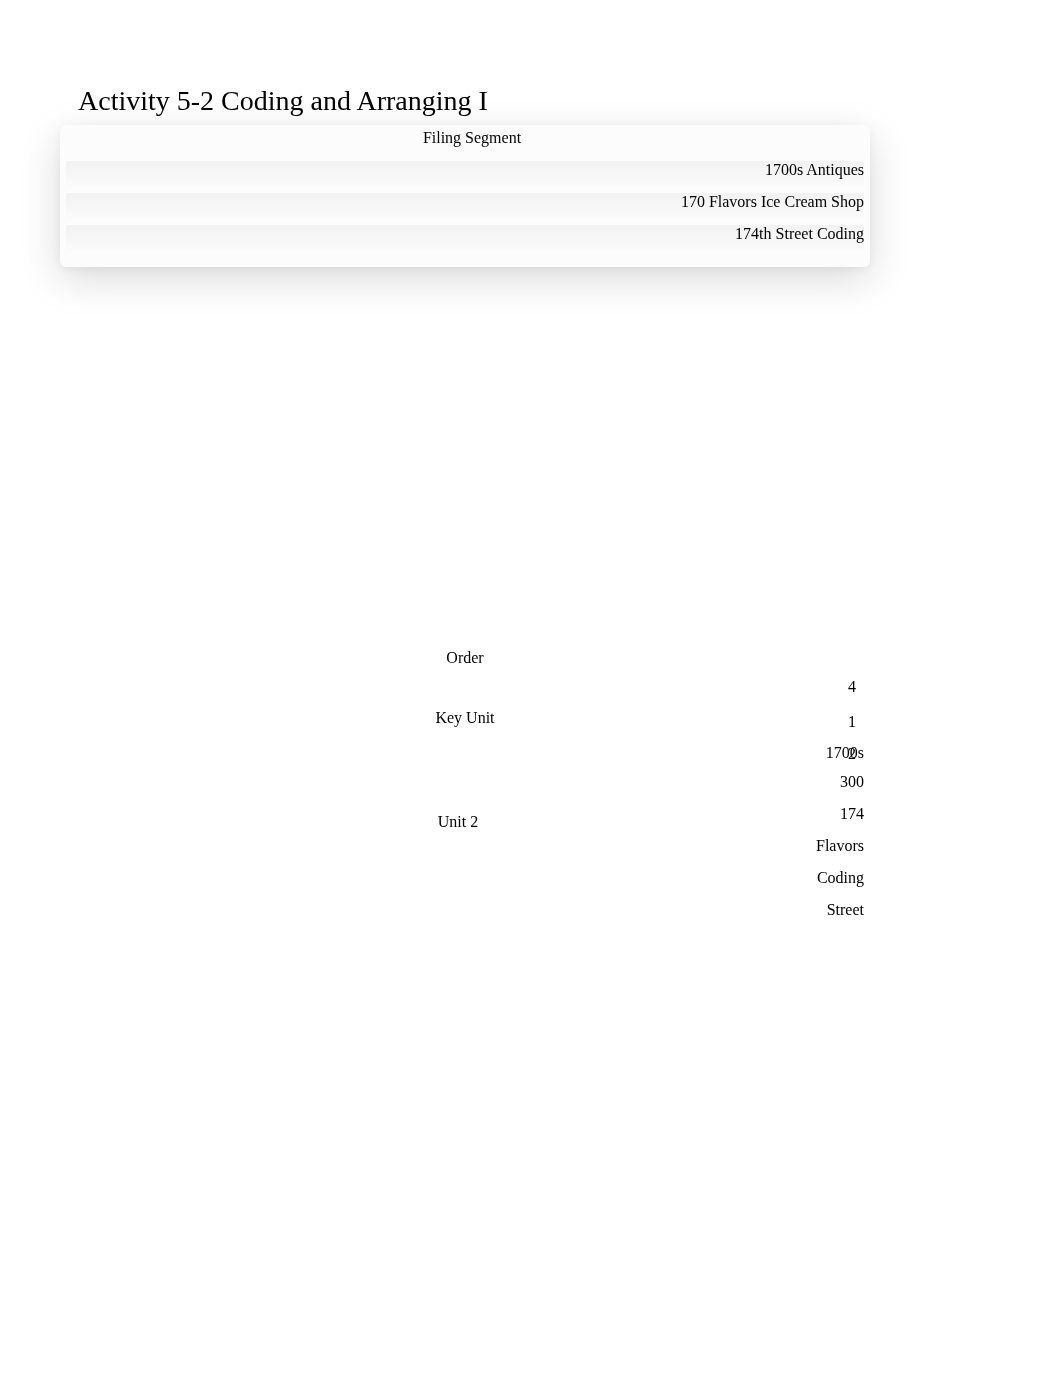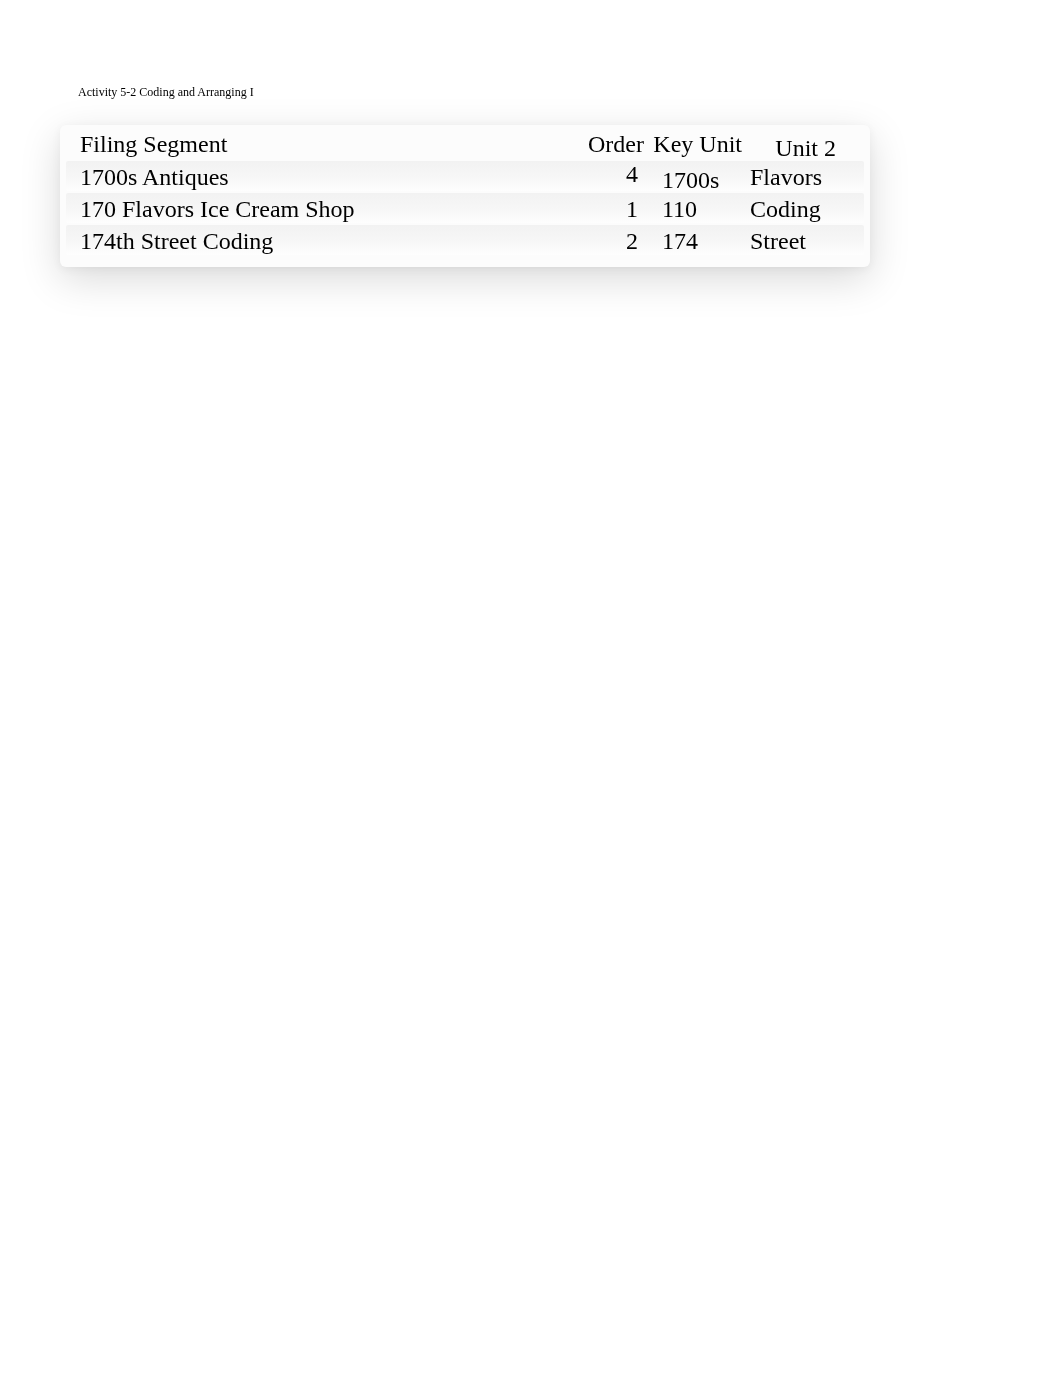--- a/index.html
+++ b/index.html
@@ -11,39 +11,40 @@
       font-family: "Times New Roman", Times, serif;
       background: #ffffff;
       width: 1062px;
       height: 1377px;
       position: relative;
     }
     .title {
       position: absolute;
       left: 78px;
       top: 85px;
-      font-size: 12px;
+      font-size: 28px;
       color: #000;
     }
     .table-wrap {
       position: absolute;
       left: 60px;
       top: 125px;
       width: 810px;
       border-radius: 6px;
       box-shadow: 0 12px 40px rgba(0,0,0,0.15), 0 2px 10px rgba(0,0,0,0.05);
       background: #fcfcfc;
       padding: 4px 6px 10px 6px;
     }
     .row {
       display: flex;
       align-items: center;
       height: 30px;
-      font-size: 24px;
+      font-size: 16px;
       color: #000;
+      flex-direction: column;
     }
     .header-row {
       background: #fcfcfc;
       margin-bottom: 2px;
     }
     .data-row {
       background: linear-gradient(to bottom, #f2f2f2 0%, #f7f7f7 55%, #fefefe 100%);
       margin-bottom: 2px;
       border-radius: 2px;
       align-items: flex-end;
@@ -105,21 +106,21 @@
   <div class="row data-row">
     <div class="col-segment">1700s Antiques</div>
     <div class="col-order special-order">4</div>
     <div class="col-keyunit special-keyunit">1700s</div>
     <div class="col-unit2">Flavors</div>
   </div>
 
   <div class="row data-row">
     <div class="col-segment">170 Flavors Ice Cream Shop</div>
     <div class="col-order">1</div>
-    <div class="col-keyunit">110</div>
+    <div class="col-keyunit">300</div>
     <div class="col-unit2">Coding</div>
   </div>
 
 
   <div class="row data-row">
     <div class="col-segment">174th Street Coding</div>
     <div class="col-order">2</div>
     <div class="col-keyunit">174</div>
     <div class="col-unit2">Street</div>
   </div>

